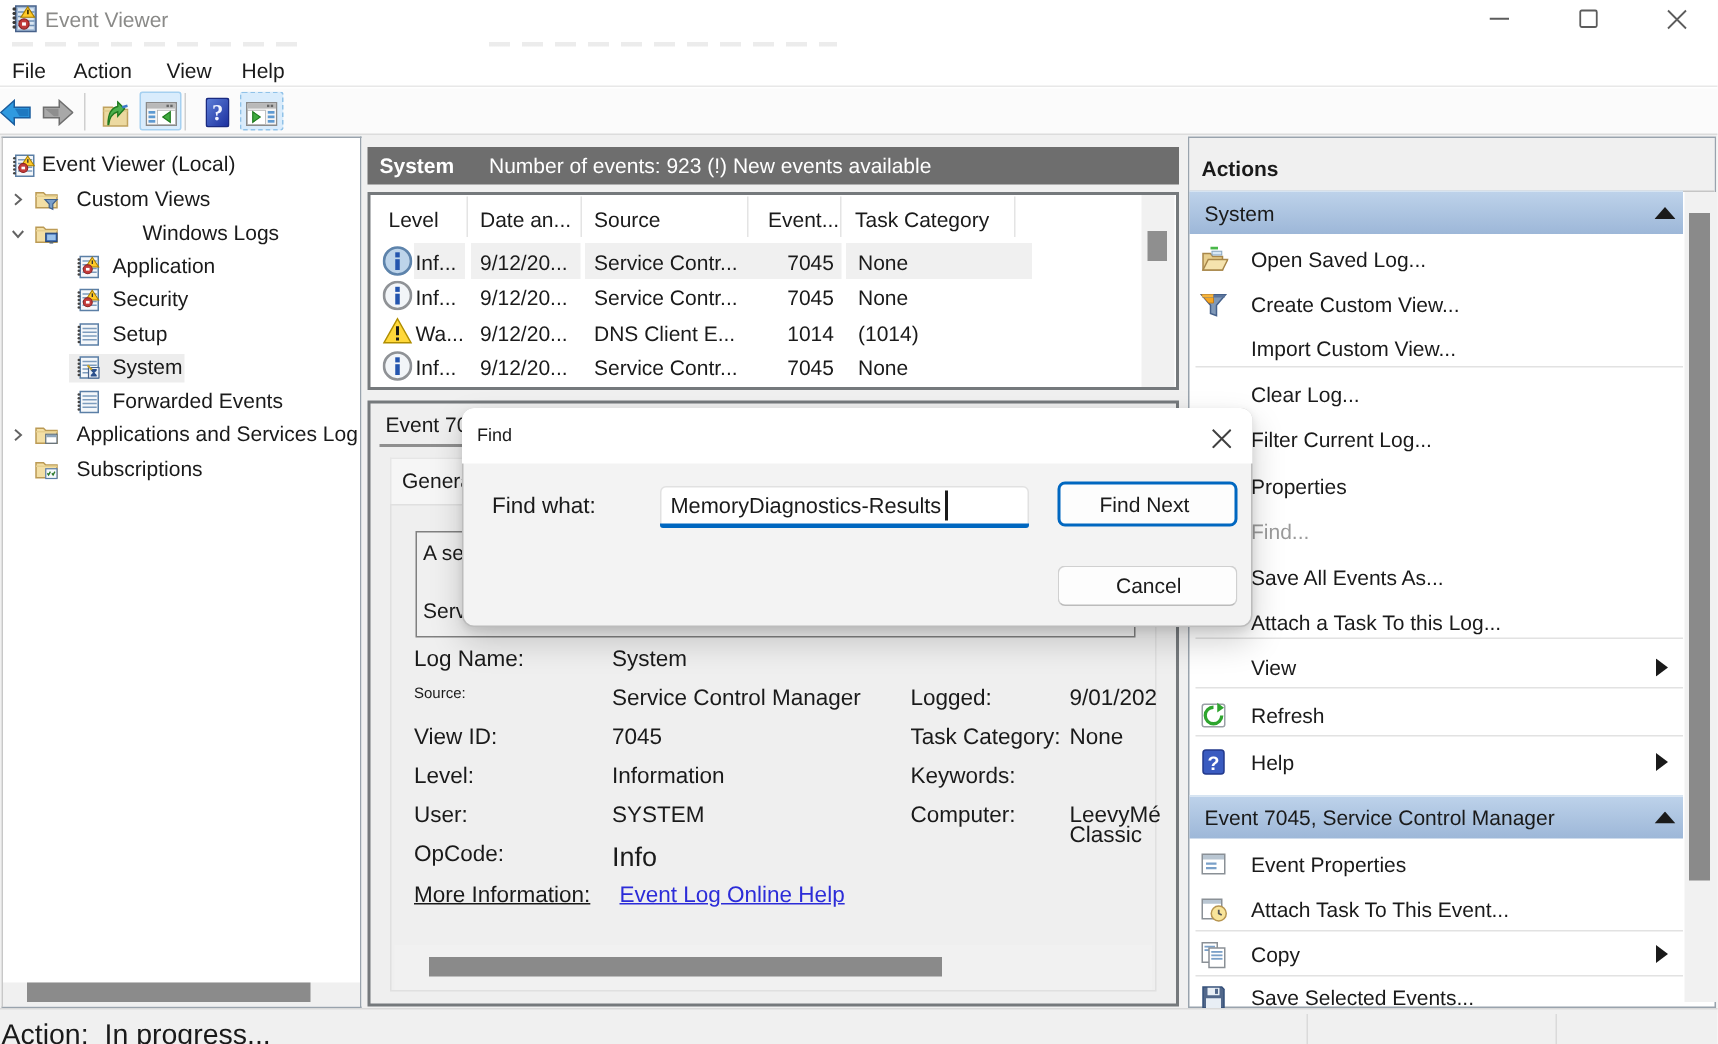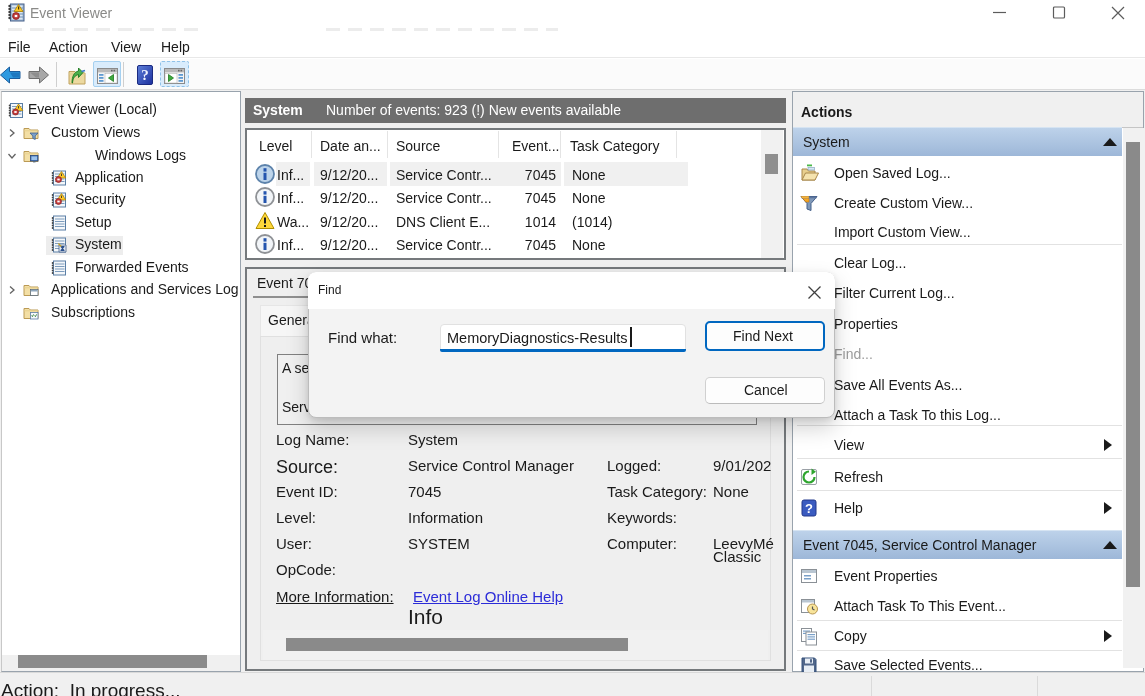--- a/index.html
+++ b/index.html
@@ -348,38 +348,38 @@
 <div class="abs" style="left:260px;top:305px;width:72px;height:31px;background:#f6f6f6;border:1px solid #e6e6e6;border-bottom:none;"></div>
 <div class="t" style="left:268px;top:312px;font-size:14px;">General</div>
 
 <div class="abs" style="left:277px;top:354px;width:480px;height:71px;background:#f0f0f0;border:1px solid #808080;"></div>
 <div class="t" style="left:282px;top:360px;font-size:14px;">A service was installed in the system.</div>
 <div class="t" style="left:282px;top:399px;font-size:14px;">Service Name:  MySQL93</div>
 
 <div id="details">
     <div class="t" style="left: 276px; top: 431px; font-size: 15px;">Log Name:</div>
     <div class="t" style="left: 408px; top: 431px; font-size: 15px;">System</div>
-    <div class="t" style="left: 276px; top: 456.5px; font-size: 18px;">Source:</div>
+    <div class="t" style="left: 276px; top: 456.5px; font-size: 10px;">Source:</div>
     <div class="t" style="left: 408px; top: 456.5px; font-size: 15px;">Service Control Manager</div>
     <div class="t" style="left: 607px; top: 456.5px; font-size: 15px;">Logged:</div>
     <div class="t" style="left: 713px; top: 456.5px; font-size: 15px;">9/01/202</div>
-    <div class="t" style="left: 276px; top: 482.5px; font-size: 15px;">Event ID:</div>
+    <div class="t" style="left: 276px; top: 482.5px; font-size: 15px;">View ID:</div>
     <div class="t" style="left: 408px; top: 482.5px; font-size: 15px;">7045</div>
     <div class="t" style="left: 607px; top: 482.5px; font-size: 15px;">Task Category:</div>
     <div class="t" style="left: 713px; top: 482.5px; font-size: 15px;">None</div>
     <div class="t" style="left: 276px; top: 509px; font-size: 15px;">Level:</div>
     <div class="t" style="left: 408px; top: 509px; font-size: 15px;">Information</div>
     <div class="t" style="left: 607px; top: 509px; font-size: 15px;">Keywords:</div>
     <div class="t" style="left: 713px; top: 509px; font-size: 15px; margin-top: 39px;">Classic</div>
     <div class="t" style="left: 276px; top: 535px; font-size: 15px;">User:</div>
     <div class="t" style="left: 408px; top: 535px; font-size: 15px;">SYSTEM</div>
     <div class="t" style="left: 607px; top: 535px; font-size: 15px;">Computer:</div>
     <div class="t" style="left: 713px; top: 535px; font-size: 15px;">LeevyMé</div>
     <div class="t" style="left: 276px; top: 561px; font-size: 15px;">OpCode:</div>
-    <div class="t" style="left: 408px; top: 561px; font-size: 21px; margin-top: 44px;">Info</div>
+    <div class="t" style="left: 408px; top: 561px; font-size: 18px;">Info</div>
     <div class="t" style="left: 276px; top: 587.5px; font-size: 15px; text-decoration: underline;">More Information:</div>
     <div class="t" style="left: 413px; top: 587.5px; font-size: 15px; color: rgb(44, 44, 216); text-decoration: underline;">Event Log Online Help</div>
   </div>
 
 <div class="abs" style="left:263px;top:630px;width:505px;height:30px;background:#f1f1f1;"></div>
 <div class="abs" style="left:286px;top:638px;width:342px;height:13px;background:#8a8a8a;"></div>
 
 <div class="abs" style="left:792px;top:91px;width:352px;height:581px;background:#fff;border:1px solid #99a3ad;"></div>
 <div class="abs" style="left:793px;top:92px;width:350px;height:36px;background:#f0f0f0;border-bottom:1px solid #c5c5c5;"></div>
 <div class="t" style="left:801px;top:104px;font-size:14px;font-weight:bold;">Actions</div>

